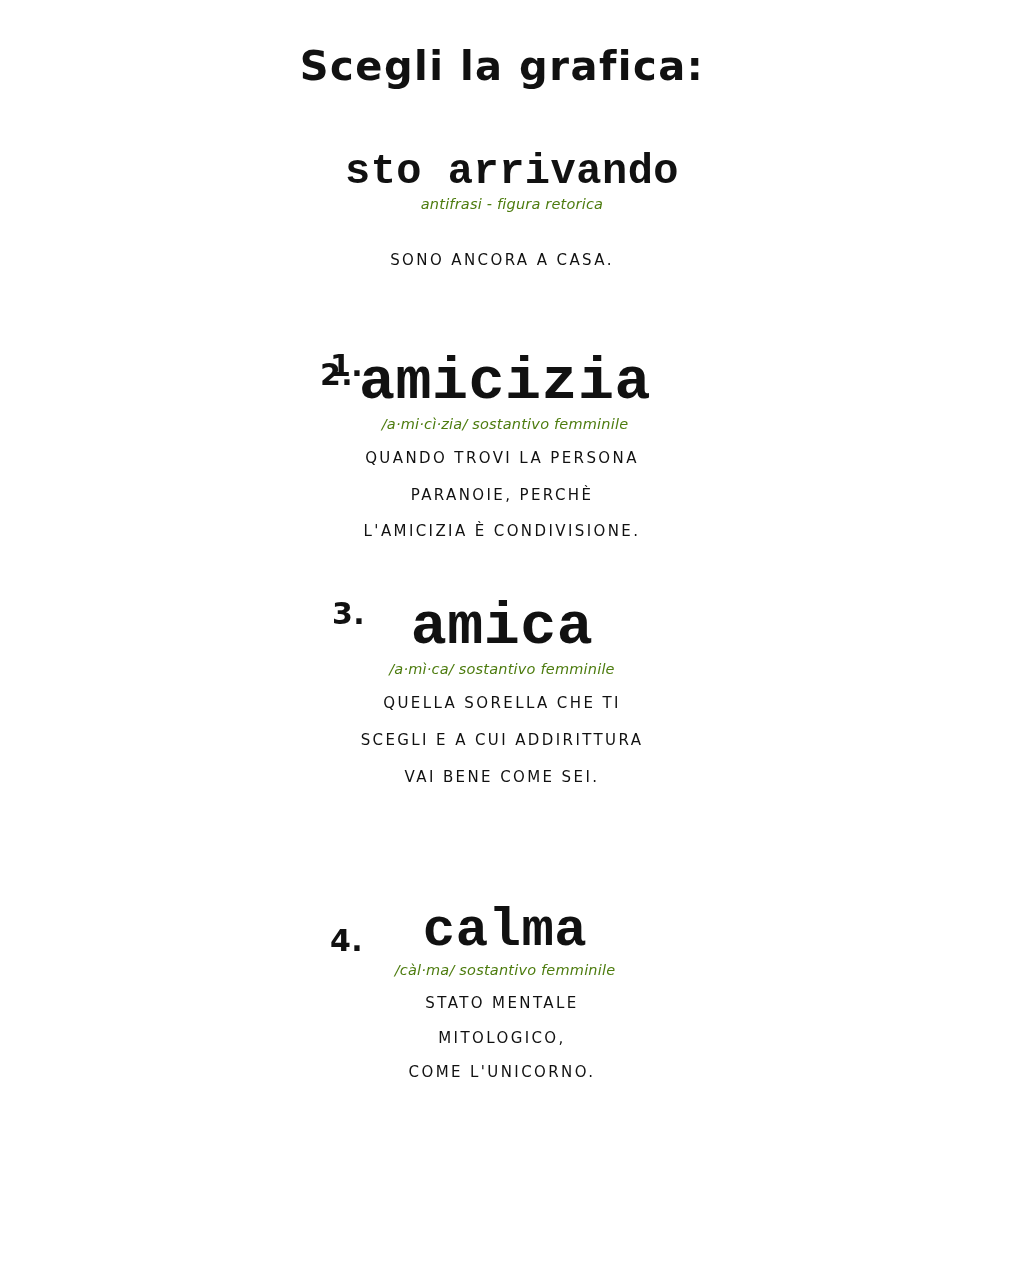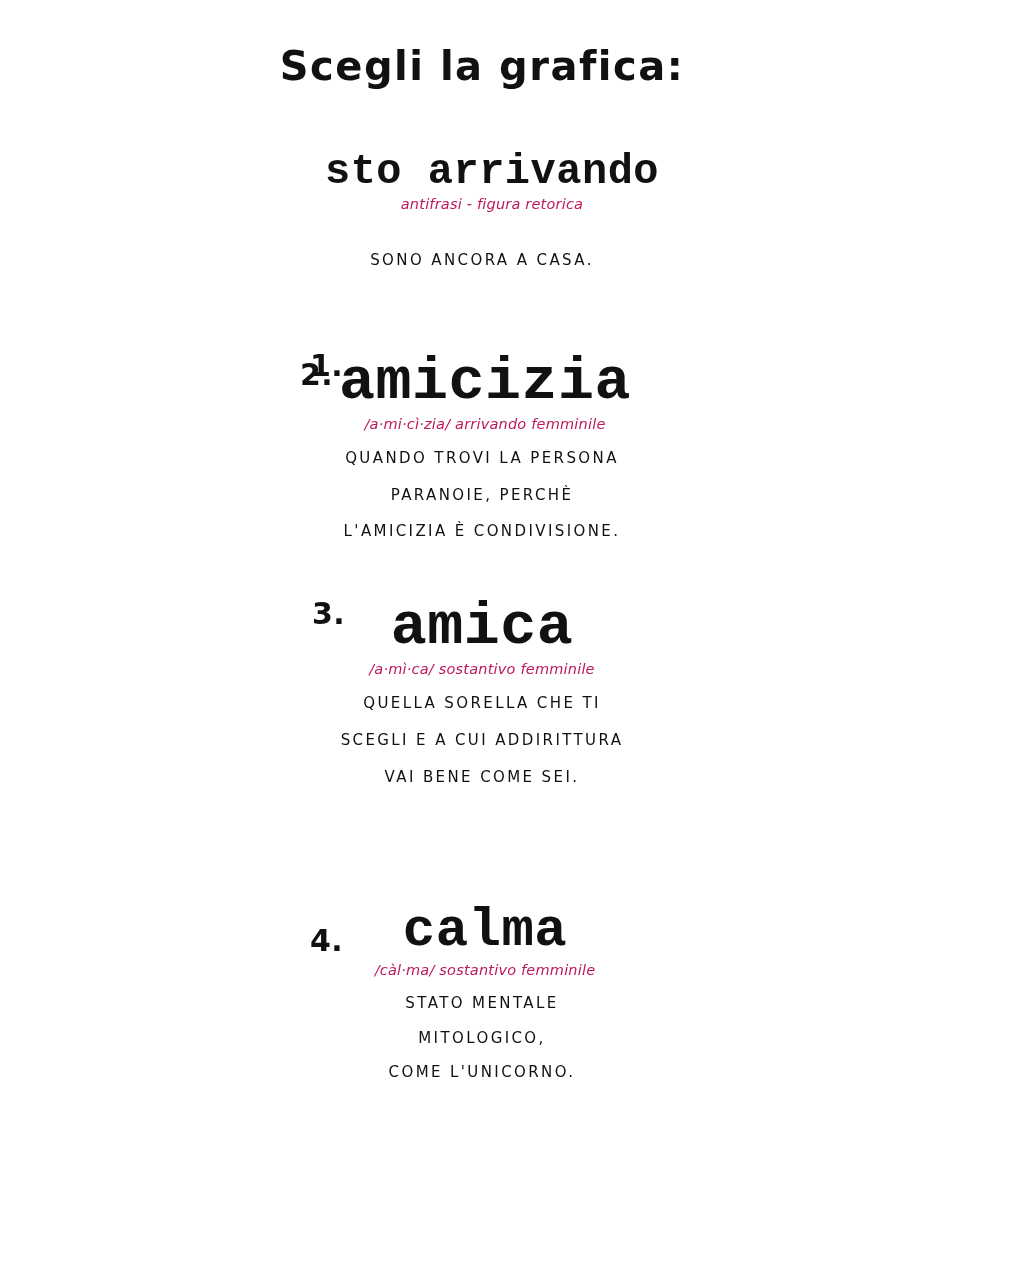--- a/index.html
+++ b/index.html
@@ -13,20 +13,21 @@
     font-family: "DejaVu Sans", sans-serif;
     color: #111111;
     overflow: hidden;
     position: relative;
   }
 
   .page {
     width: 964px;
     height: 1280px;
     position: relative;
+    padding-left: 20px;
   }
 
   .page-title {
     text-align: center;
     font-family: "DejaVu Sans", sans-serif;
     font-size: 40px;
     font-weight: 700;
     letter-spacing: 1.5px;
     color: #111111;
     padding-top: 44px;
@@ -56,21 +57,21 @@
     font-weight: 700;
     color: #111111;
     line-height: 1.05;
     letter-spacing: 0.5px;
   }
 
   .entry-pron {
     font-family: "DejaVu Sans", sans-serif;
     font-style: italic;
     font-size: 14.5px;
-    color: #be185d;
+    color: #4d7c0f;
     letter-spacing: 0.2px;
     margin-top: 2px;
   }
 
   .entry-lines {
     margin-top: 14px;
   }
 
   .entry-line {
     font-family: "DejaVu Sans", sans-serif;
@@ -120,21 +121,21 @@
       <div class="entry-word">sto arrivando</div>
       <div class="entry-pron">antifrasi - figura retorica</div>
       <div class="entry-lines">
         <div class="entry-line">sono ancora a casa.</div>
       </div>
     </div>
 
     <div class="entry" id="entry-2">
       <div class="entry-number">2.</div>
       <div class="entry-word">amicizia</div>
-      <div class="entry-pron">/a·mi·cì·zia/ arrivando femminile</div>
+      <div class="entry-pron">/a·mi·cì·zia/ sostantivo femminile</div>
       <div class="entry-lines">
         <div class="entry-line">quando trovi la persona</div>
         <div class="entry-line">paranoie, perchè</div>
         <div class="entry-line">l'amicizia è condivisione.</div>
       </div>
     </div>
 
     <div class="entry" id="entry-3">
       <div class="entry-number">3.</div>
       <div class="entry-word">amica</div>

